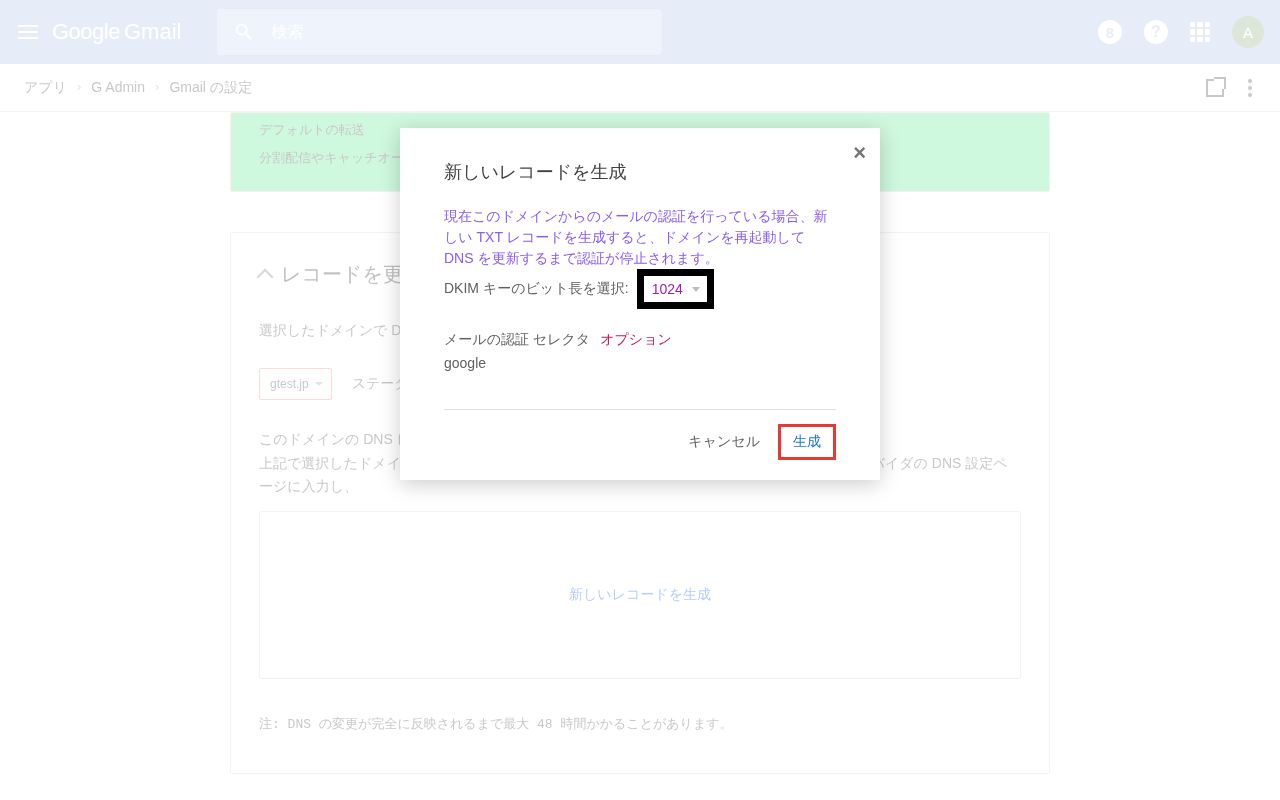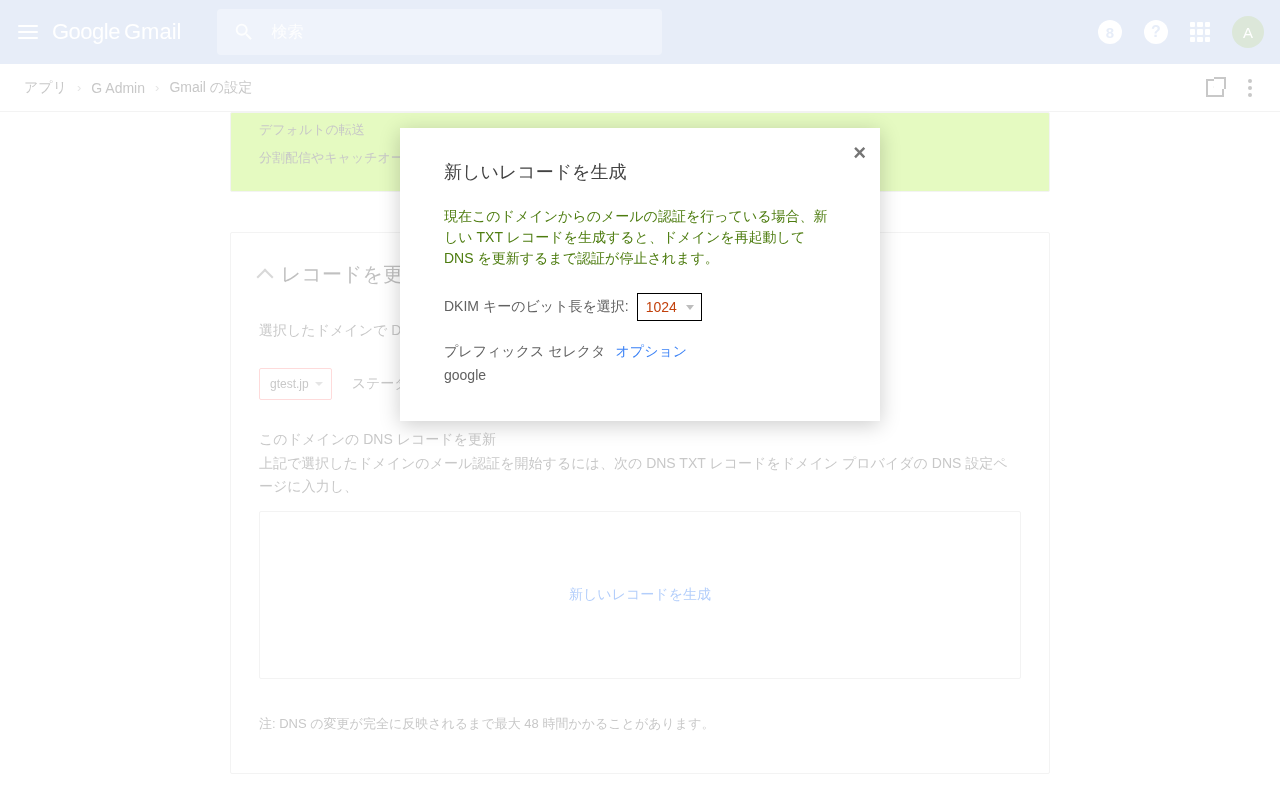--- a/index.html
+++ b/index.html
@@ -19,63 +19,63 @@
 .header-spacer { flex: 1; }
 .header-icons { display: flex; align-items: center; gap: 22px; }
 .circle-icon { width: 24px; height: 24px; border-radius: 50%; background: #fff; color: #C2D2EE; display: flex; align-items: center; justify-content: center; font-size: 15px; font-weight: bold; cursor: pointer; }
 .help-icon { width: 24px; height: 24px; border-radius: 50%; background: #fff; color: #C2D2EE; display: flex; align-items: center; justify-content: center; font-size: 16px; font-weight: bold; cursor: pointer; }
 .apps-grid { width: 20px; height: 20px; display: grid; grid-template-columns: repeat(3,1fr); grid-template-rows: repeat(3,1fr); gap: 2px; cursor: pointer; }
 .apps-grid span { background: #fff; border-radius: 1px; }
 .avatar { width: 32px; height: 32px; border-radius: 50%; background: #A7C4A0; color: #fff; display: flex; align-items: center; justify-content: center; font-size: 15px; cursor: pointer; }
 
 
 .crumb-bar { height: 48px; border-bottom: 1px solid #e0e0e0; display: flex; align-items: center; padding: 0 24px; justify-content: space-between; }
-.crumbs { display: flex; align-items: center; gap: 10px; color: #757575; font-size: 14px; }
+.crumbs { display: flex; gap: 10px; color: #757575; font-size: 14px; }
 .crumb-sep { color: #bdbdbd; font-size: 13px; }
 .crumb-actions { display: flex; align-items: center; gap: 20px; }
 .open-icon { width: 18px; height: 18px; border: 2px solid #757575; position: relative; cursor: pointer; }
 .open-icon::after { content: ""; position: absolute; width: 10px; height: 10px; border-top: 2px solid #757575; border-right: 2px solid #757575; top: -4px; right: -4px; background: #fff; }
 .open-icon::before { content: ""; position: absolute; width: 8px; height: 2px; background: #757575; transform: rotate(-45deg); top: 3px; right: 1px; }
 .kebab { display: flex; flex-direction: column; gap: 3px; cursor: pointer; padding: 4px; }
 .kebab span { width: 4px; height: 4px; background: #757575; border-radius: 50%; }
 
 
 .page { padding: 0 0 24px 0; }
-.card { width: 820px; margin: 0 auto; background: #bef264; border: 1px solid #e0e0e0; border-radius: 2px; }
+.card { width: 820px; margin: 0 auto; background: #86efac; border: 1px solid #e0e0e0; border-radius: 2px; }
 .card-top { padding: 8px 28px 24px; color: #757575; font-size: 13px; }
 .card-top .line1 { margin-bottom: 10px; }
 .auth-card { width: 820px; margin: 40px auto 0; background: #fff; border: 1px solid #e0e0e0; border-radius: 2px; padding: 28px 28px 40px; }
 .section-head { display: flex; align-items: center; gap: 10px; color: #616161; margin-bottom: 34px; }
 .chev-up { width: 12px; height: 12px; border-left: 2px solid #9e9e9e; border-top: 2px solid #9e9e9e; transform: rotate(45deg); margin-top: 4px; }
 .section-title { font-size: 20px; font-weight: 400; color: #616161; }
 .desc { color: #757575; font-size: 14px; margin-bottom: 28px; }
 .row-select { display: flex; align-items: center; gap: 20px; margin-bottom: 28px; }
 .dropdown { border: 1px solid #fca5a5; padding: 8px 22px 8px 10px; font-size: 12px; color: #757575; position: relative; cursor: pointer; border-radius: 2px; }
 .dropdown::after { content: ""; position: absolute; right: 8px; top: 13px; border-left: 4px solid transparent; border-right: 4px solid transparent; border-top: 4px solid #bdbdbd; }
 .status-line { color: #757575; font-size: 14px; }
 .body-text { color: #757575; font-size: 14px; line-height: 1.6; margin-bottom: 2px; }
 .big-box { border: 1px solid #e0e0e0; height: 168px; margin-top: 14px; display: flex; align-items: center; justify-content: center; border-radius: 2px; }
 .link-btn { color: #4285f4; font-size: 14px; cursor: pointer; }
-.note { color: #757575; font-size: 13px; margin-top: 36px; }
+.note { color: #757575; font-size: 13px; margin-top: 36px; font-family: Liberation Mono, monospace; }
 .footer-btn { text-align: right; margin-top: 20px; }
 .start-btn { color: #bdbdbd; font-size: 14px; padding: 8px 12px; cursor: pointer; }
 
 
 .modal-overlay { position: absolute; inset: 0; background: rgba(255,255,255,0.6); display: flex; align-items: flex-start; justify-content: center; padding-top: 128px; }
 .modal { width: 480px; background: #fff; box-shadow: 0 4px 20px rgba(0,0,0,0.2); position: relative; }
 .modal-close { position: absolute; top: 12px; right: 14px; font-size: 22px; color: #757575; cursor: pointer; font-weight: bold; }
 .modal-body { padding: 32px 44px 20px; }
 .modal-title { font-size: 18px; color: #424242; margin-bottom: 22px; }
-.modal-desc { font-size: 14px; color: #4d7c0f; line-height: 1.5; margin-bottom: 24px; }
+.modal-desc { font-size: 14px; color: #8b5cf6; line-height: 1.5; }
 .field-row { display: flex; align-items: center; gap: 8px; font-size: 14px; color: #616161; margin-bottom: 22px; }
-.select-box { border: 1px solid #000000; padding: 5px 24px 5px 8px; font-size: 14px; color: #c2410c; position: relative; cursor: pointer; }
+.select-box { border: 7px solid #000000; padding: 5px 24px 5px 8px; font-size: 14px; color: #a21caf; position: relative; cursor: pointer; }
 .select-box::after { content: ""; position: absolute; right: 7px; top: 11px; border-left: 4px solid transparent; border-right: 4px solid transparent; border-top: 5px solid #bdbdbd; }
 .field-group { margin-bottom: 18px; }
 .field-label-row { display: flex; gap: 10px; font-size: 14px; color: #616161; margin-bottom: 6px; }
-.field-opt { color: #3b82f6; }
+.field-opt { color: #be185d; }
 .field-value { font-size: 14px; color: #616161; }
 .modal-footer { border-top: 1px solid #e0e0e0; margin: 0 44px; padding: 14px 0 20px; display: flex; justify-content: flex-end; gap: 16px; align-items: center; }
 .btn-cancel { font-size: 14px; color: #616161; cursor: pointer; padding: 6px 2px; }
 .btn-generate { font-size: 14px; color: #1a73e8; cursor: pointer; padding: 6px 12px; border: 3px solid #e53935; }
 </style>
 </head>
 <body>
 
 <div class="header">
   <div class="hamburger">
@@ -173,20 +173,24 @@
       <div class="modal-title">新しいレコードを生成</div>
       <div class="modal-desc">現在このドメインからのメールの認証を行っている場合、新しい TXT レコードを生成すると、ドメインを再起動して DNS を更新するまで認証が停止されます。</div>
 
       <div class="field-row">
         <span>DKIM キーのビット長を選択:</span>
         <div class="select-box">1024</div>
       </div>
 
       <div class="field-group">
         <div class="field-label-row">
-          <span>プレフィックス セレクタ</span>
+          <span>メールの認証 セレクタ</span>
           <span class="field-opt">オプション</span>
         </div>
         <div class="field-value">google</div>
       </div>
     </div>
+    <div class="modal-footer">
+      <span class="btn-cancel">キャンセル</span>
+      <span class="btn-generate">生成</span>
+    </div>
   </div>
 </div>
 
 </body></html>

